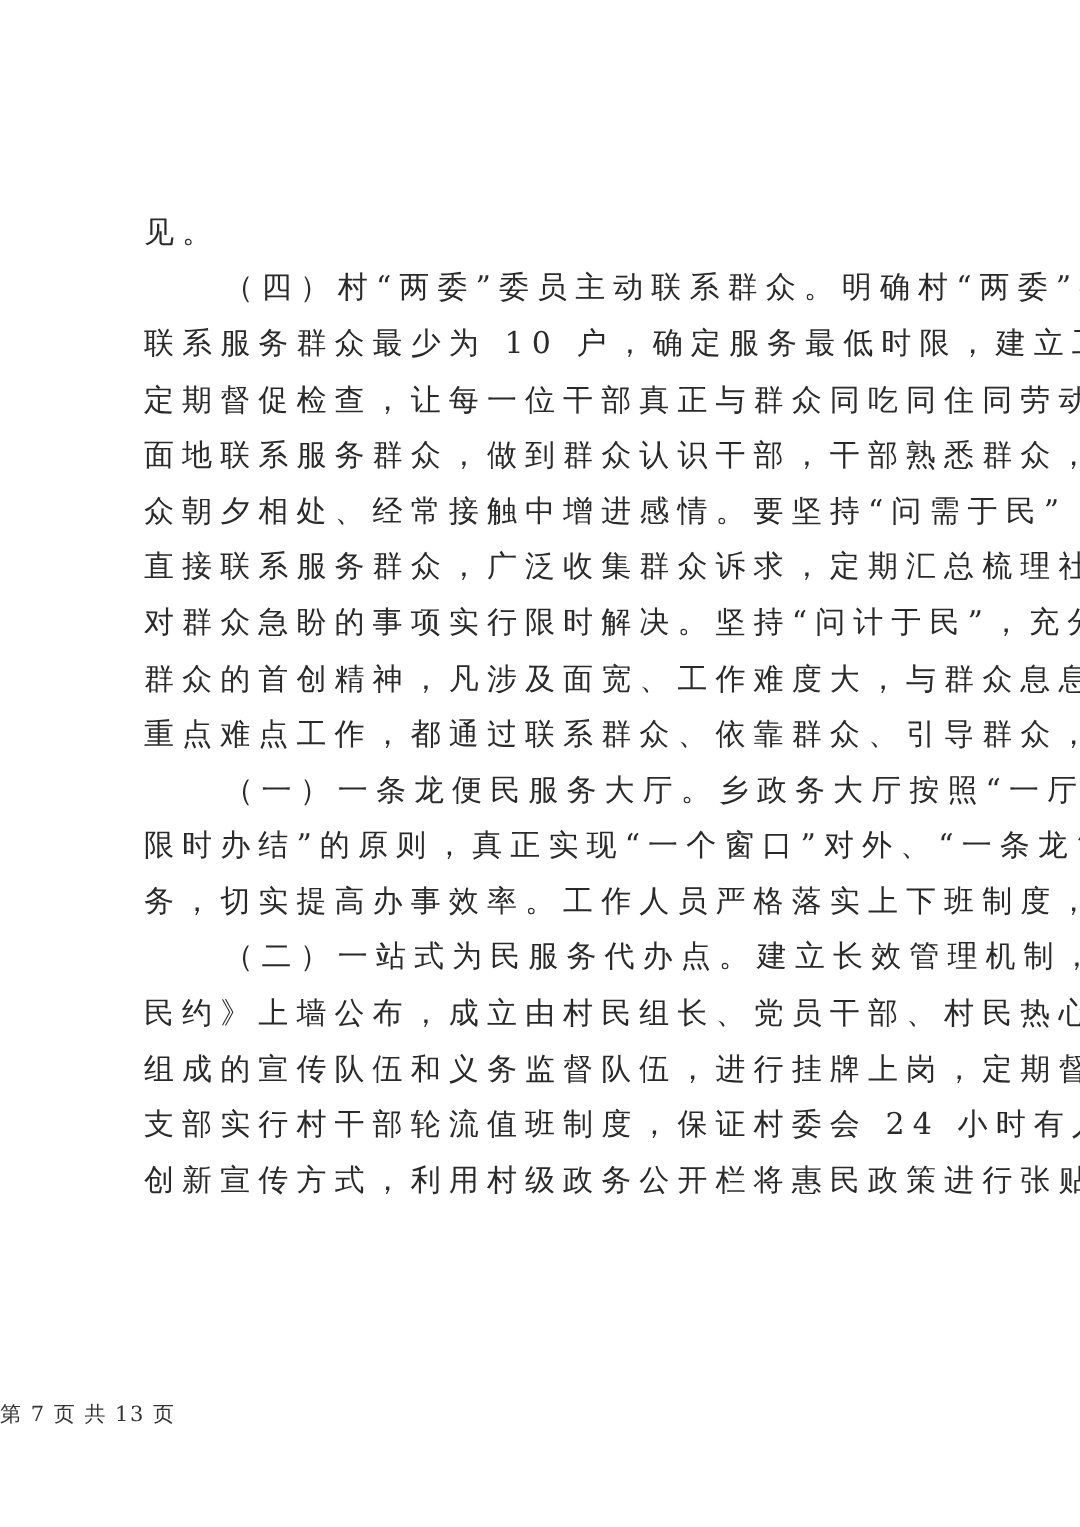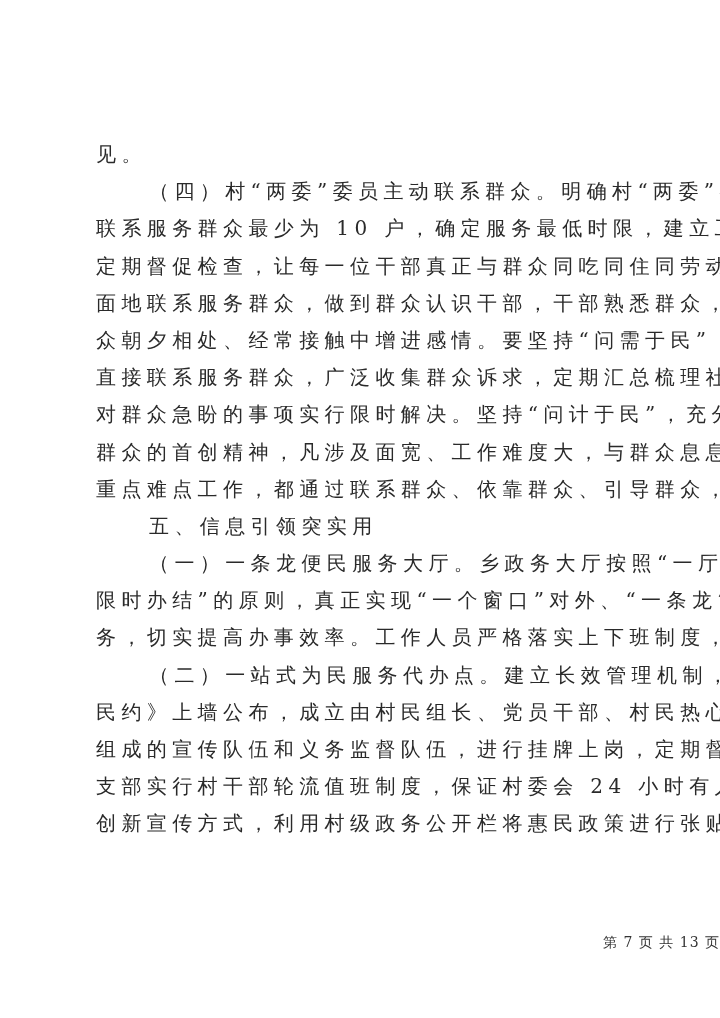--- a/index.html
+++ b/index.html
@@ -46,21 +46,21 @@
   }
   .line.heading {
     padding-left: 53px;
     text-align-last: left;
   }
   .footer {
     position: absolute;
     left: 0;
     width: 720px;
     top: 934px;
-    text-align: right;
+    text-align: left;
     font-size: 14px;
     letter-spacing: 1px;
     color: #333;
   }
 </style>
 </head>
 <body>
 
 <div class="page">
   <div class="content">
@@ -70,21 +70,20 @@
     <div class="line indent">（四）村“两委”委员主动联系群众。明确村“两委”委员</div>
     <div class="line">联系服务群众最少为 10 户，确定服务最低时限，建立工作台账，</div>
     <div class="line">定期督促检查，让每一位干部真正与群众同吃同住同劳动，面对</div>
     <div class="line">面地联系服务群众，做到群众认识干部，干部熟悉群众，在同群</div>
     <div class="line">众朝夕相处、经常接触中增进感情。要坚持“问需于民”，通过</div>
     <div class="line">直接联系服务群众，广泛收集群众诉求，定期汇总梳理社情民意，</div>
     <div class="line">对群众急盼的事项实行限时解决。坚持“问计于民”，充分尊重</div>
     <div class="line">群众的首创精神，凡涉及面宽、工作难度大，与群众息息相关的</div>
     <div class="line">重点难点工作，都通过联系群众、依靠群众、引导群众，群策群</div>
 
-    <div class="line heading">五、信息引领突实用</div>
 
     <div class="line indent">（一）一条龙便民服务大厅。乡政务大厅按照“一厅受理、</div>
     <div class="line">限时办结”的原则，真正实现“一个窗口”对外、“一条龙”服</div>
     <div class="line">务，切实提高办事效率。工作人员严格落实上下班制度，佩戴工</div>
 
     <div class="line indent">（二）一站式为民服务代办点。建立长效管理机制，《村规</div>
     <div class="line">民约》上墙公布，成立由村民组长、党员干部、村民热心代表等</div>
     <div class="line">组成的宣传队伍和义务监督队伍，进行挂牌上岗，定期督查。村</div>
     <div class="line">支部实行村干部轮流值班制度，保证村委会 24 小时有人值班，</div>
     <div class="line">创新宣传方式，利用村级政务公开栏将惠民政策进行张贴公式，</div>

